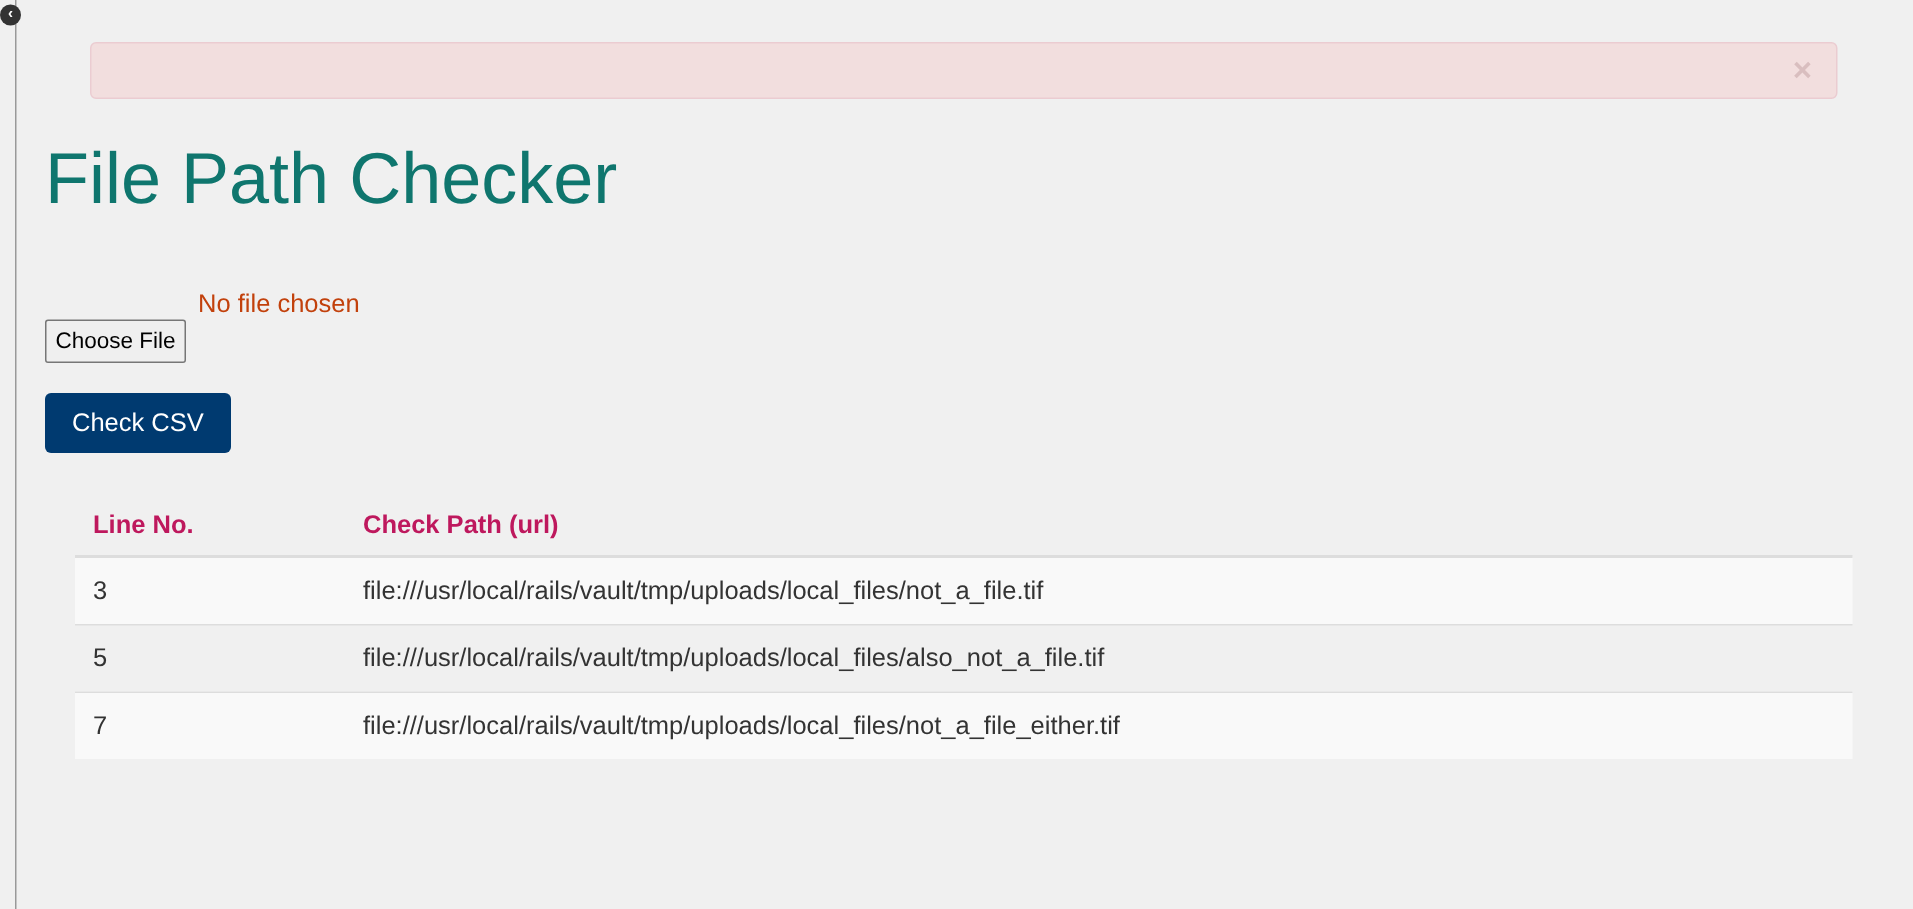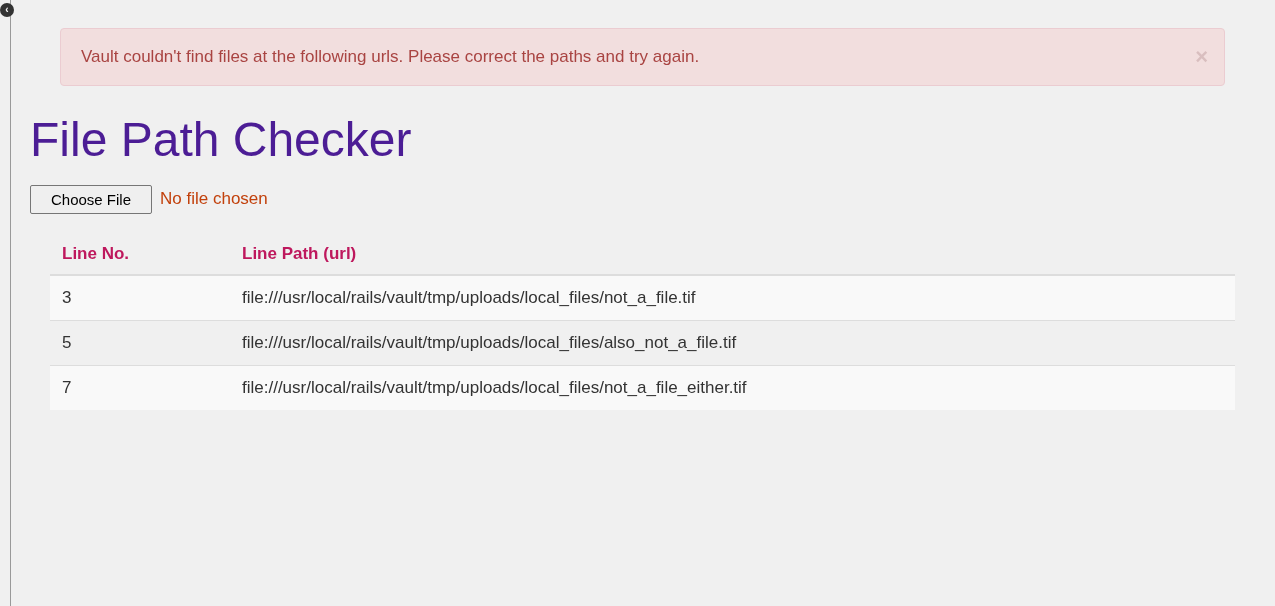--- a/index.html
+++ b/index.html
@@ -60,43 +60,44 @@
       font-size: 22px;
       color: #c9aaab;
       cursor: pointer;
       line-height: 1;
       font-weight: bold;
       opacity: 0.6;
     }
     h1.page-title {
       font-size: 48px;
       font-weight: 400;
-      color: #4c1d95;
+      color: #0f766e;
       margin: 0 0 18px 0;
       line-height: 1.1;
     }
     .description {
       font-size: 17px;
       color: #333;
       margin-bottom: 24px;
     }
     .file-chooser {
       display: inline-flex;
       align-items: center;
       gap: 8px;
       margin-bottom: 20px;
     }
     .choose-file-btn {
       background: #efefef;
       border: 1px solid #767676;
-      padding: 5px 20px;
+      padding: 5px 6px;
       font-size: 15px;
       font-family: inherit;
       cursor: pointer;
       border-radius: 2px;
+      margin-top: 48px;
     }
     .file-status {
       font-size: 17px;
       color: #c2410c;
       text-align: right;
     }
     .check-btn {
       display: inline-block;
       background: #003a70;
       color: #fff;
@@ -137,38 +138,40 @@
   </style>
 </head>
 <body>
 
 <div class="left-border"></div>
 <div class="corner-badge">‹</div>
 
 <div class="container">
 
   <div class="alert">
-    <span>Vault couldn't find files at the following urls. Please correct the paths and try again.</span>
     <span class="alert-close">×</span>
   </div>
 
   <h1 class="page-title">File Path Checker</h1>
 
 
   <div class="file-chooser">
     <button class="choose-file-btn">Choose File</button>
     <span class="file-status">No file chosen</span>
   </div>
 
+  <div>
+    <button class="check-btn">Check CSV</button>
+  </div>
 
   <table class="results">
     <thead>
       <tr>
         <th>Line No.</th>
-        <th>Line Path (url)</th>
+        <th>Check Path (url)</th>
       </tr>
     </thead>
     <tbody id="results-body">
     <tr>
           <td>3</td>
           <td>file:///usr/local/rails/vault/tmp/uploads/local_files/not_a_file.tif</td>
         </tr>
         <tr>
           <td>5</td>
           <td>file:///usr/local/rails/vault/tmp/uploads/local_files/also_not_a_file.tif</td>

